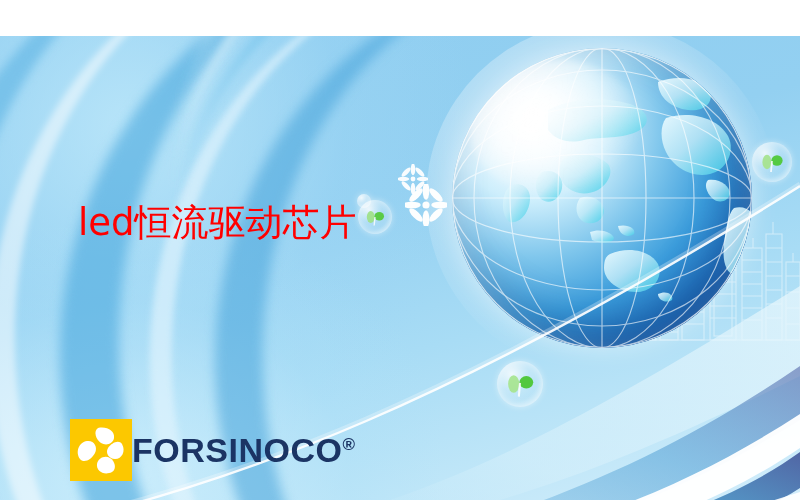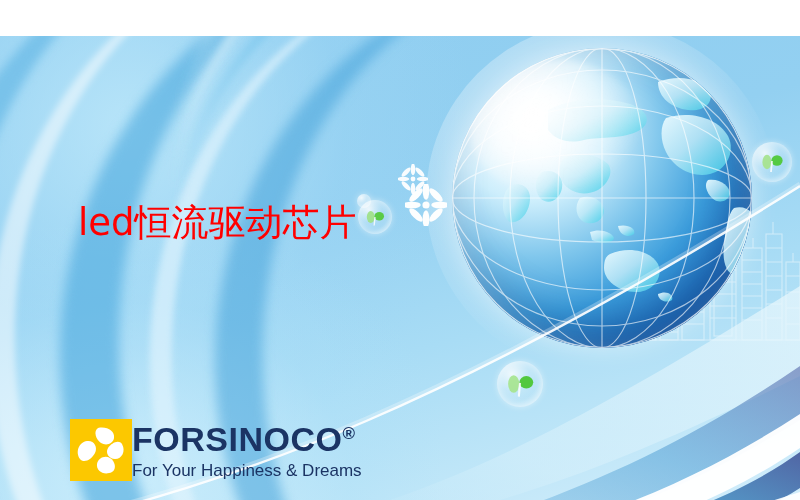--- a/index.html
+++ b/index.html
@@ -401,17 +401,16 @@
         <path d="M28 9 C 37 7, 45 12, 44 19 C 43 25, 36 27, 31 24 C 26 21, 23 12, 28 9 Z"></path>
         <path d="M52 25 C 56 32, 52 40, 45 40 C 39 40, 35 34, 38 29 C 41 24, 49 20, 52 25 Z"></path>
         <path d="M42 53 C 34 57, 26 52, 27 45 C 28 39, 35 36, 40 39 C 45 42, 47 50, 42 53 Z"></path>
         <path d="M10 40 C 5 33, 9 23, 17 22 C 24 21, 28 28, 25 34 C 22 40, 14 45, 10 40 Z"></path>
       </g>
     </svg>
     <div class="logo-text">
       <div class="logo-name">
         <span>FORSINOCO</span><span class="reg">®</span>
       </div>
-      <div class="logo-tag">For Your Happiness &amp; Dreams</div>
     </div>
   </div>
 
 </div>
 
 </body></html>

